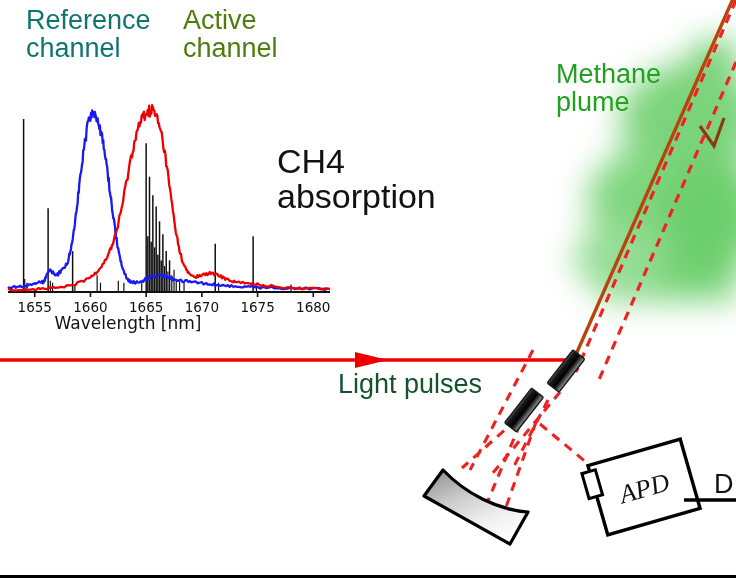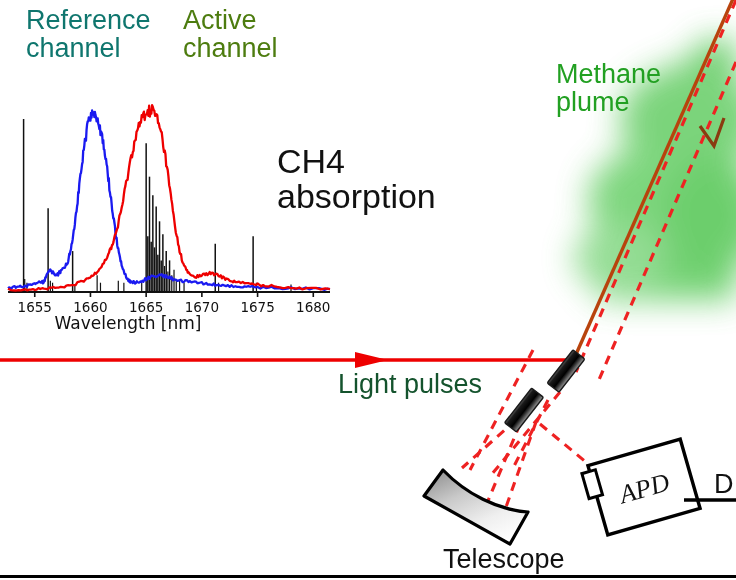--- a/index.html
+++ b/index.html
@@ -175,17 +175,16 @@
 
   <div class="lbl" id="ref-label">Reference
 channel</div>
   <div class="lbl" id="act-label">Active
 channel</div>
   <div class="lbl" id="ch4-label">CH4
 absorption</div>
   <div class="lbl" id="plume-label">Methane
 plume</div>
   <div class="lbl" id="pulses-label">Light pulses</div>
-  <div class="lbl" id="telescope-label">Telescope</div>
   <div class="lbl" id="d-label">D</div>
 
   <div class="bottom-rule"></div>
 </div>
 
 </body></html>

